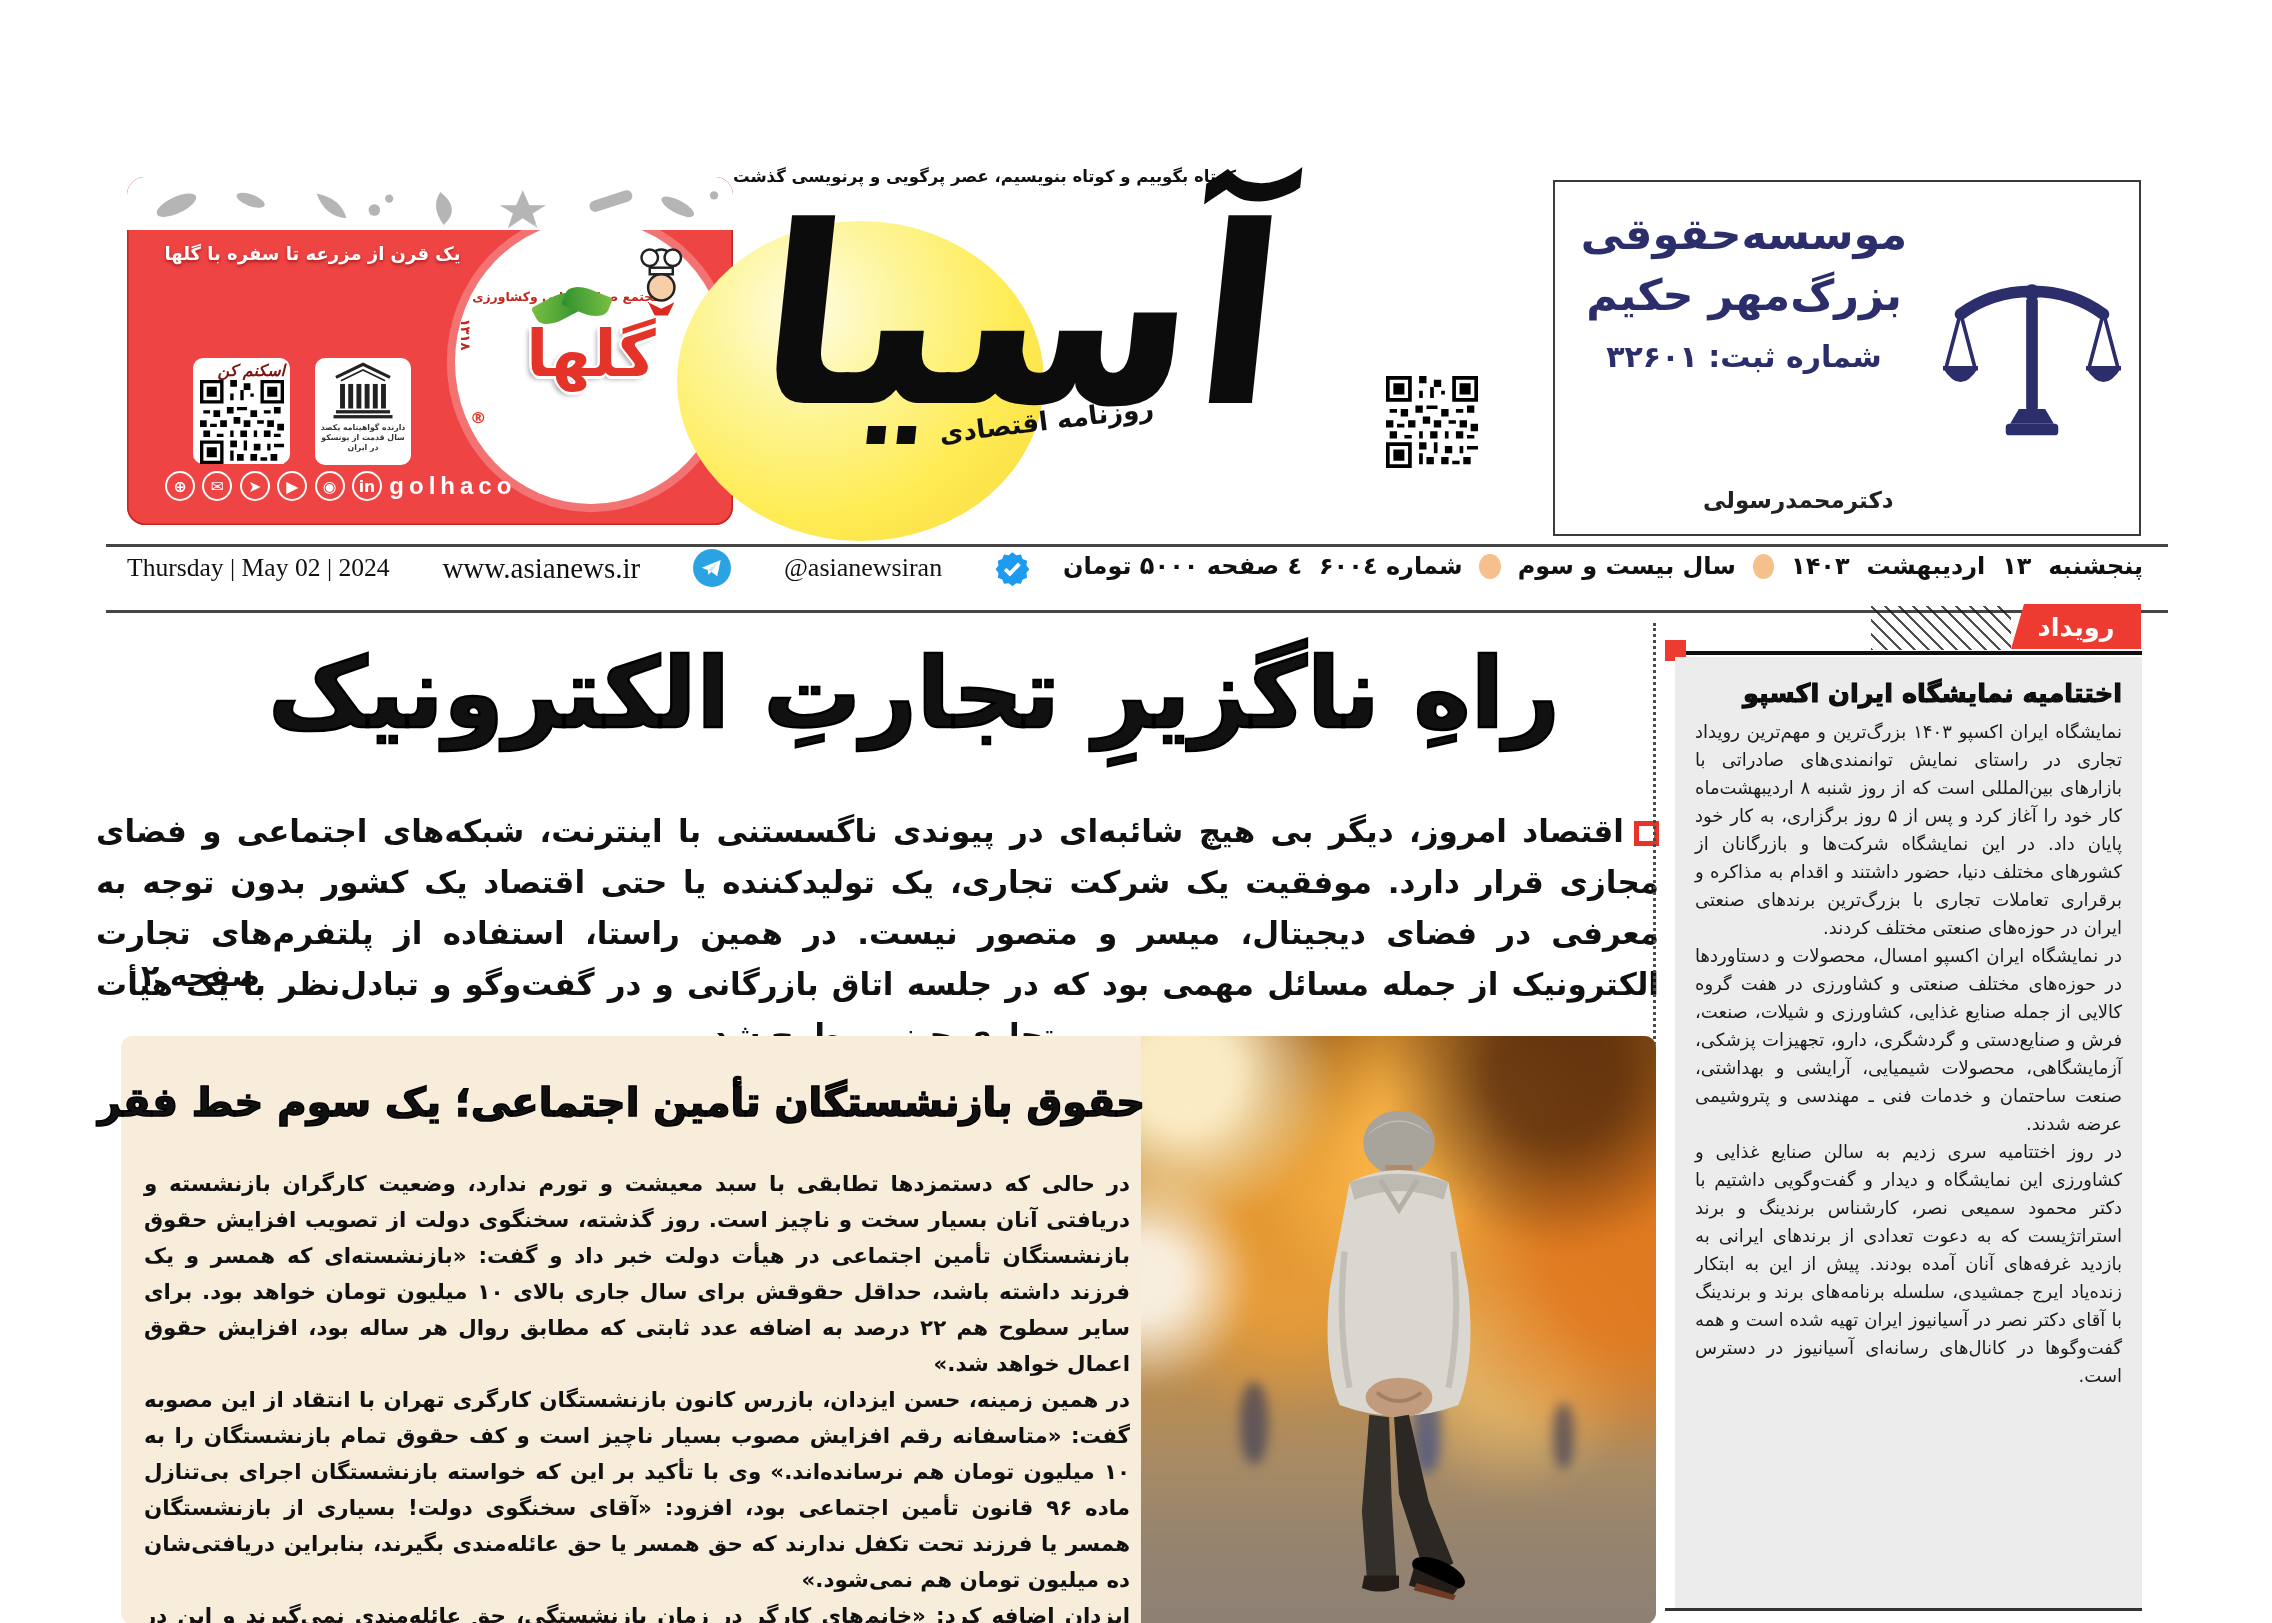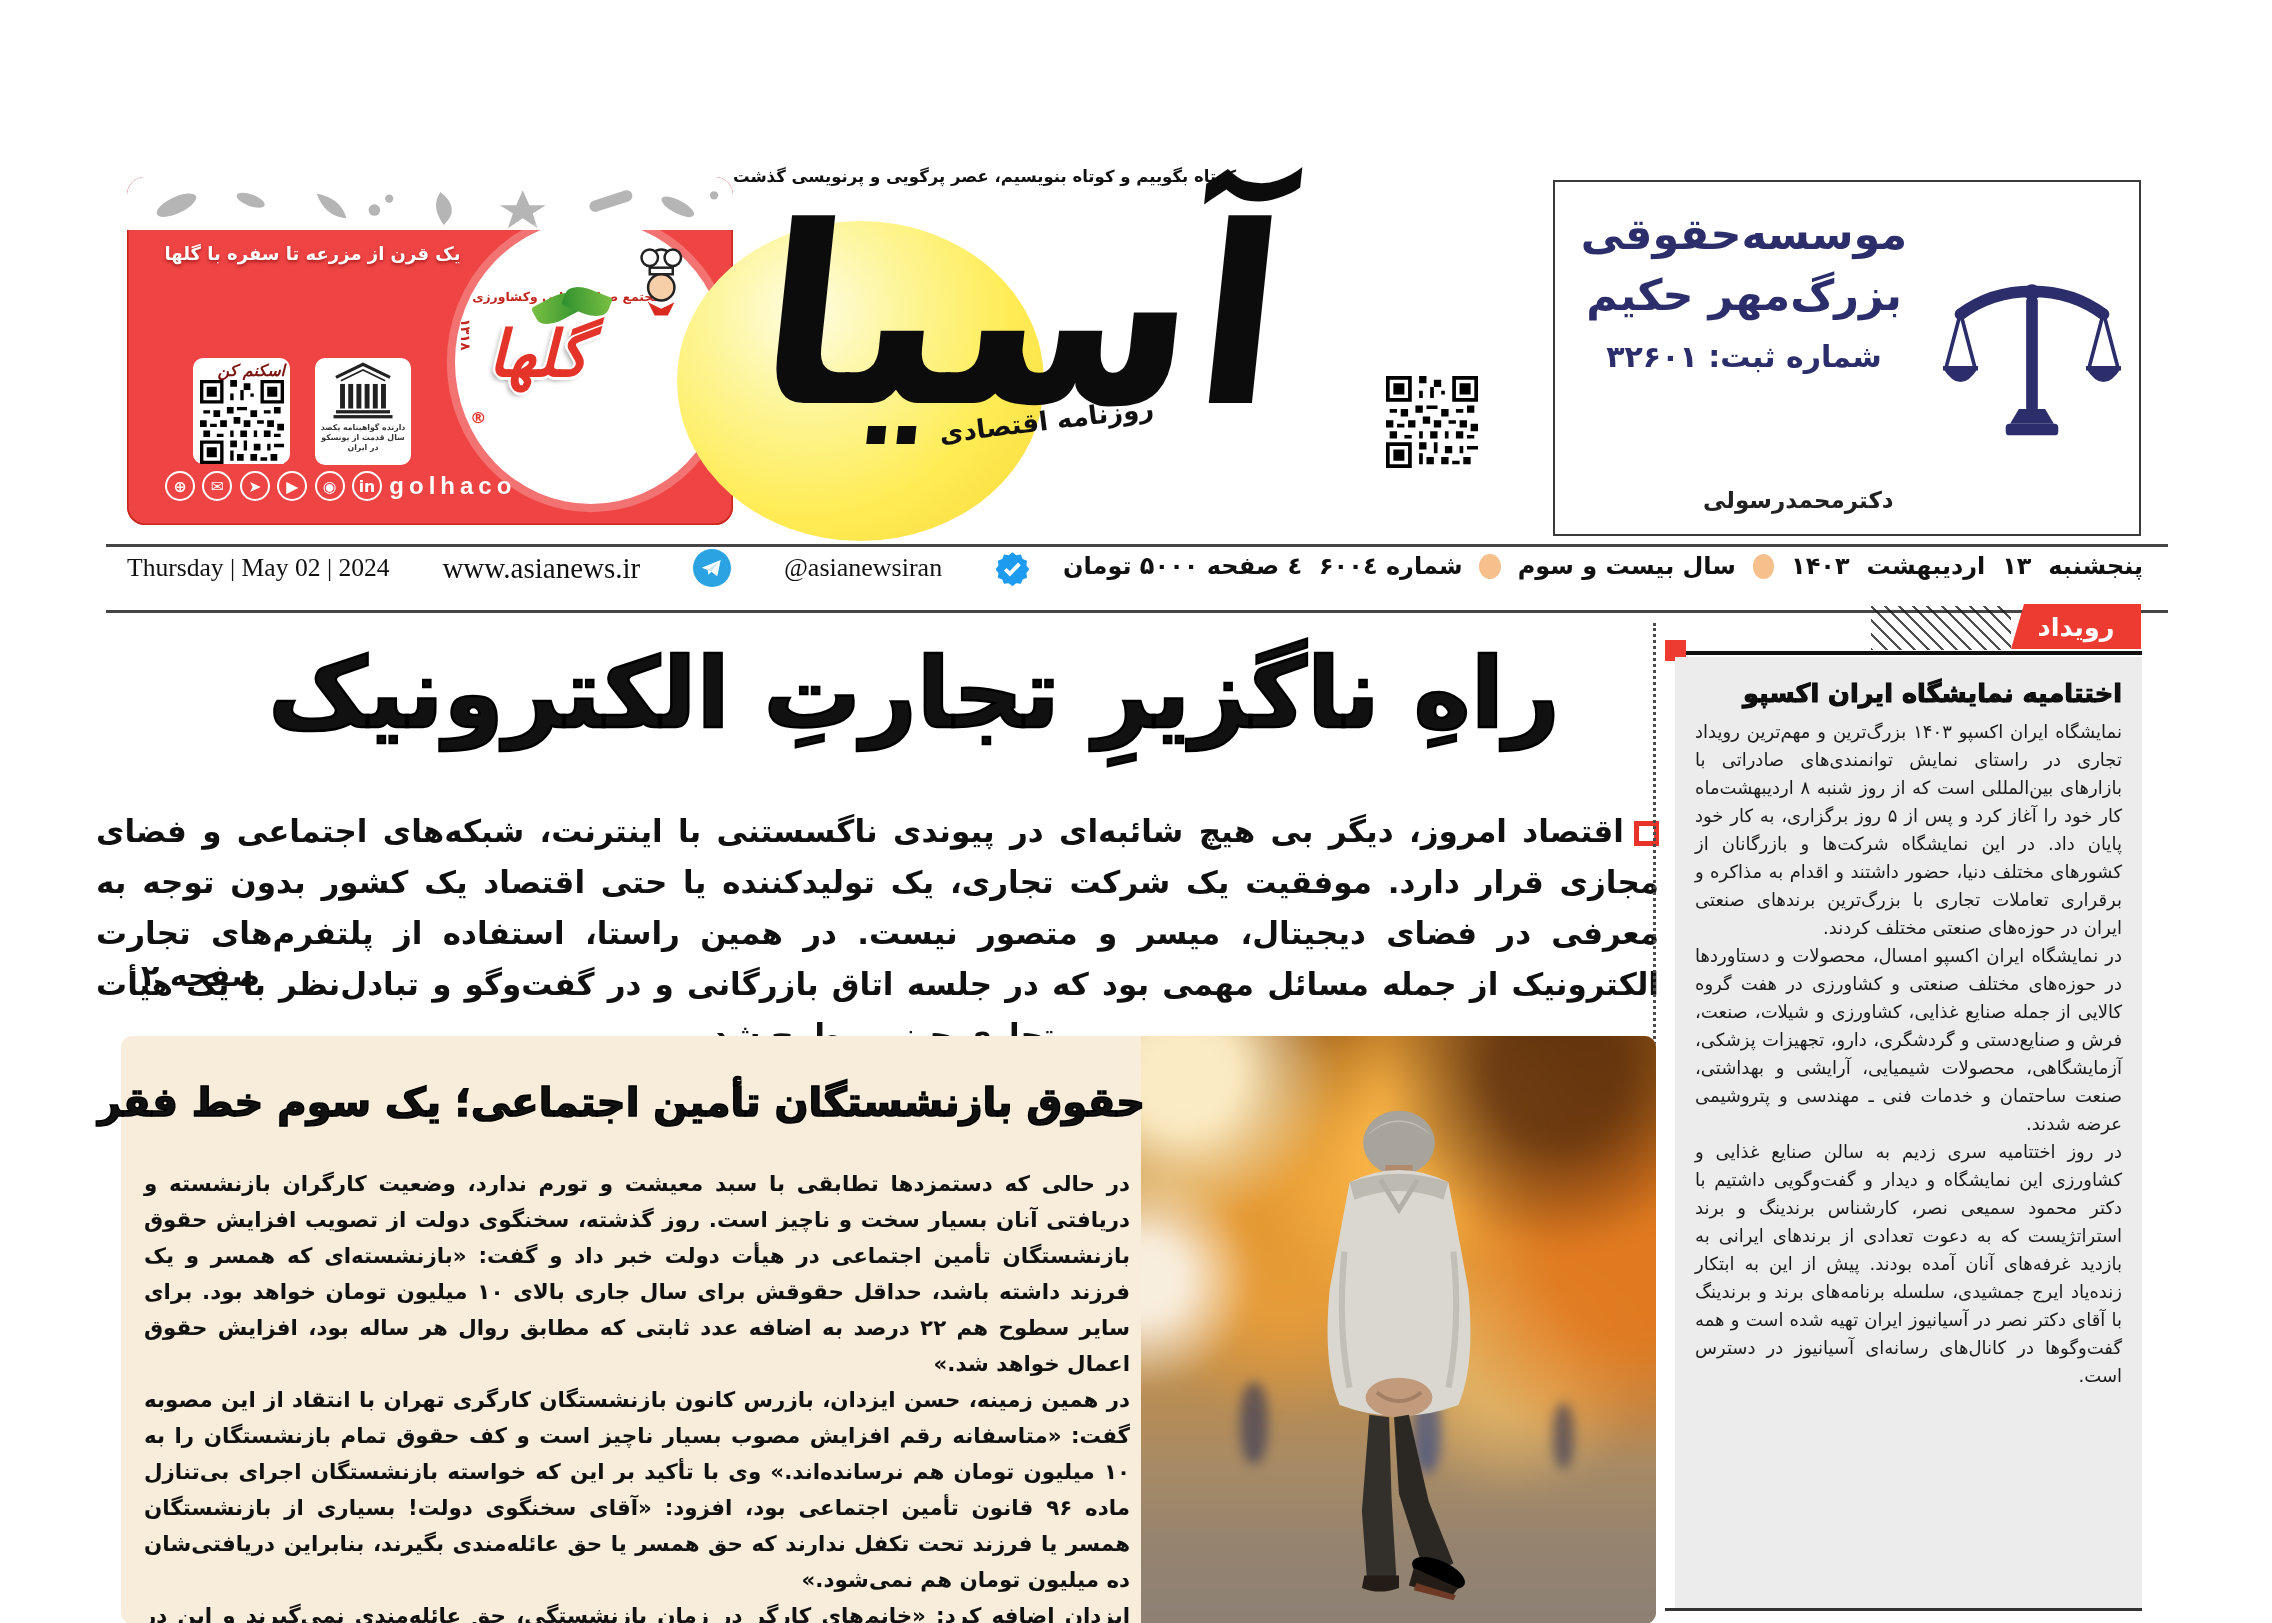--- a/index.html
+++ b/index.html
@@ -10,23 +10,23 @@
   
   .golha-ad{left:128px;top:177px;width:606px;height:348px;background:#ef4444;border-radius:18px;
             overflow:hidden;box-shadow:0 0 0 1.6px #c8271e inset;}
   .spice-band{position:absolute;left:0;top:0;width:100%;height:53px;background:#fff;}
   .golha-slogan{position:absolute;right:272px;top:66px;width:297px;text-align:center;color:#fff;
         font-size:18px;font-weight:bold;text-shadow:0 1.6px 3.3px rgba(120,0,0,.6);}
   .golha-ellipse{position:absolute;left:328px;top:43px;width:272px;height:284px;background:#fff;
         border-radius:50%;box-shadow:0 0 0 8.2px rgba(255,255,255,.25);}
   .golha-type{position:absolute;left:16.5px;top:69px;width:190px;text-align:center;color:#c1271f;
         font-size:12.4px;font-weight:bold;}
-  .golha-brand{position:absolute;left:33px;top:97px;width:206px;text-align:left;color:#e4342a;
+  .golha-brand{position:absolute;left:33px;top:97px;width:206px;text-align:center;color:#e4342a;
         font-size:64px;font-weight:bold;
-        text-shadow:-2.5px 0 #fff,2.5px 0 #fff,0 -2.5px #fff,0 2.5px #fff,-3.3px 3.3px 5px rgba(0,0,0,.35);font-style:italic;}
+        text-shadow:-2.5px 0 #fff,2.5px 0 #fff,0 -2.5px #fff,0 2.5px #fff,-3.3px 3.3px 5px rgba(0,0,0,.35);}
   .golha-r{position:absolute;left:15px;top:188px;font-size:16.5px;color:#e4342a;font-weight:bold;}
   .golha-year{position:absolute;left:-5px;top:107px;color:#c1271f;font-size:13px;font-weight:bold;
         transform:rotate(90deg);}
   .chef{position:absolute;left:155px;top:23px;width:91px;height:79px;}
   .leaf{position:absolute;width:46px;height:25px;background:linear-gradient(120deg,#7cc143,#2e8f2e);
         border-radius:3.3px 50% 3.3px 50%;}
   .leaf.l1{left:79px;top:76px;transform:rotate(-28deg);}
   .leaf.l2{left:109px;top:69px;transform:rotate(22deg) scaleX(-1);}
   .white-card{position:absolute;background:#fff;border-radius:10px;}
   .qr-card{left:66px;top:181px;width:97px;height:106px;padding:3.3px 5px;box-sizing:border-box;}

